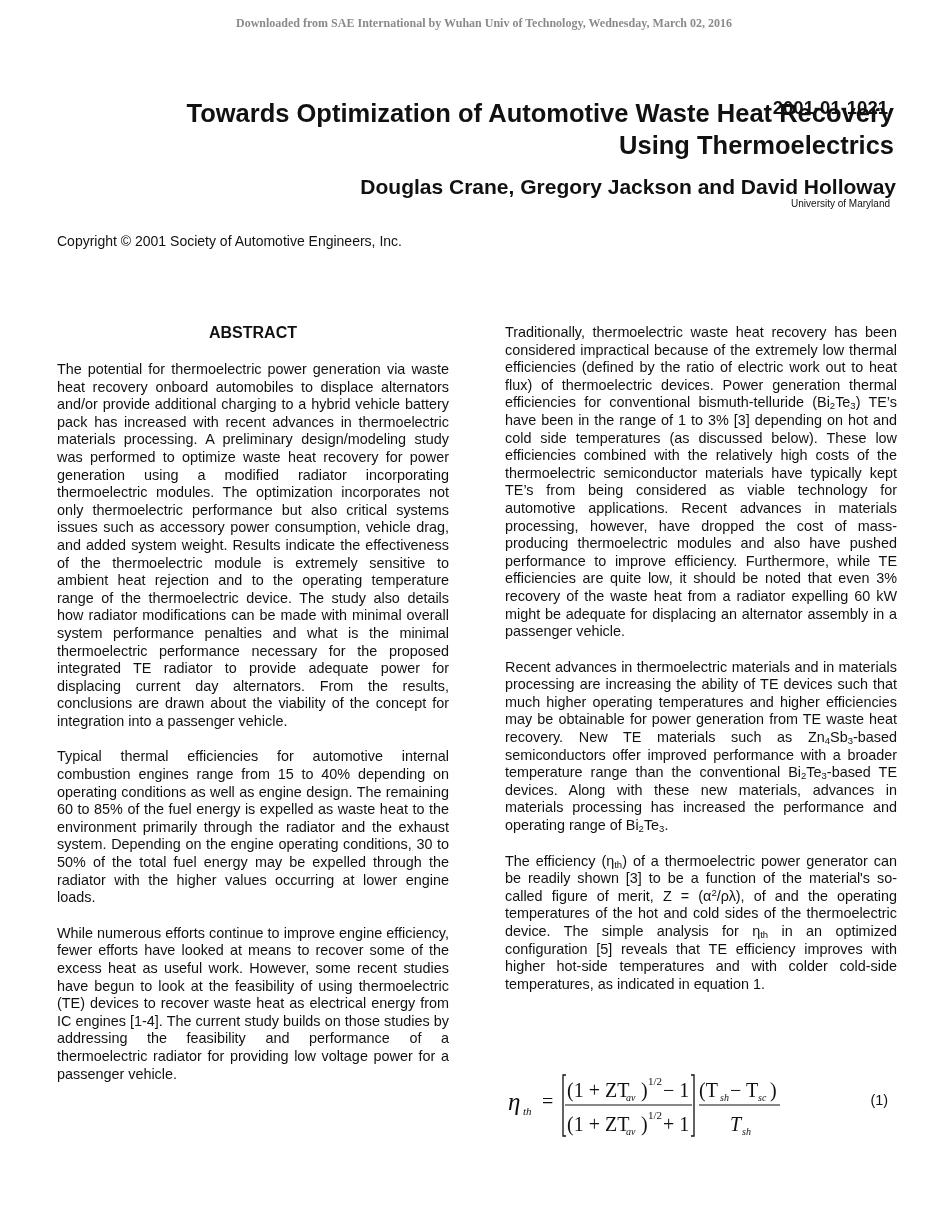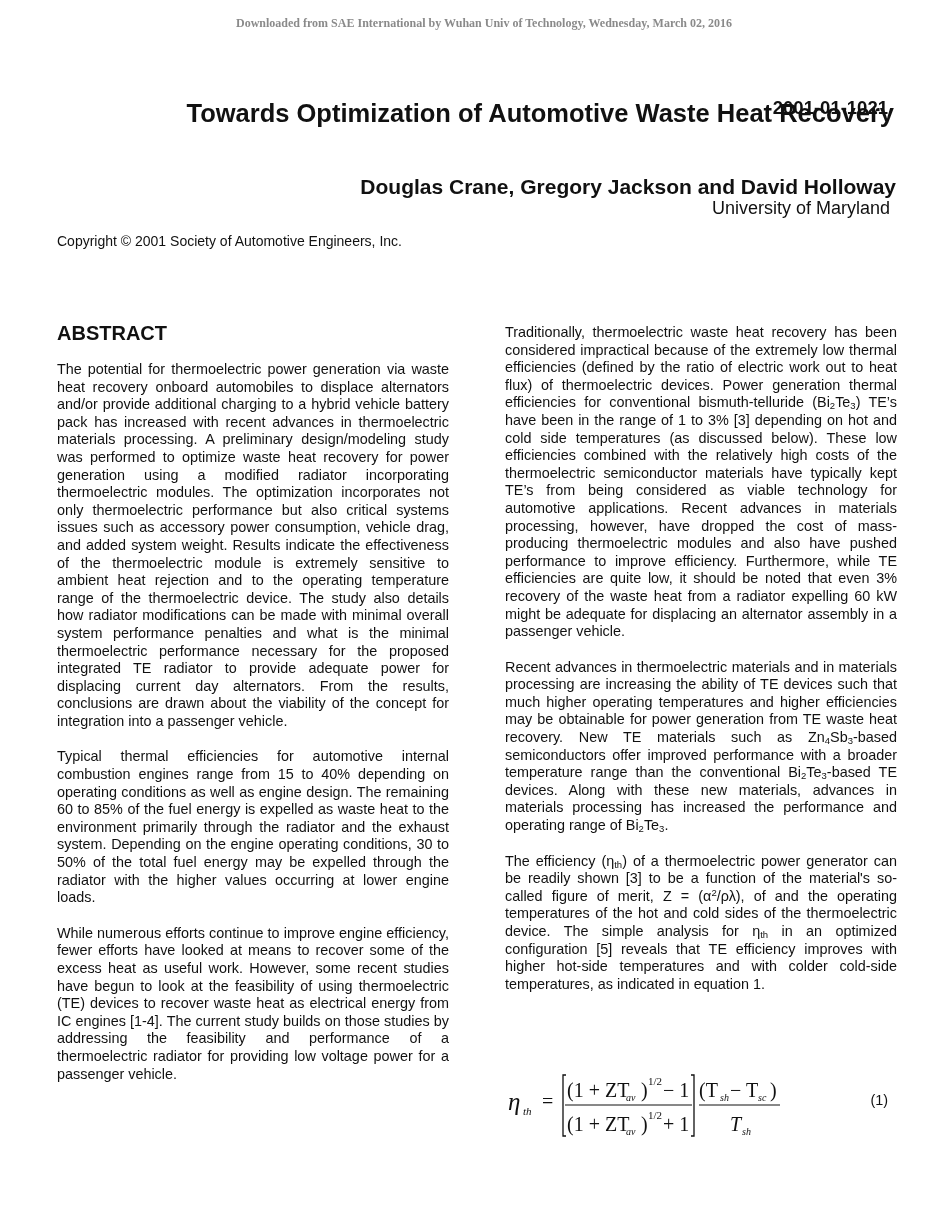--- a/index.html
+++ b/index.html
@@ -1,40 +1,41 @@
 <!DOCTYPE html>
 <html><head>
 <meta charset="utf-8">
 <style>
   html, body { margin: 0; padding: 0; background: #ffffff; }
   body { width: 952px; height: 1232px; position: relative; overflow: hidden; color: #111; font-family: "Liberation Sans", sans-serif; }
   .watermark { position: absolute; top: 16px; left: 0; width: 952px; text-align: center; font-family: "Liberation Serif", serif; font-weight: bold; font-size: 12px; color: #8a8a8a; padding-left: 8px; }
   .paper-id { position: absolute; top: 74px; right: 64px; font-weight: bold; font-size: 18.5px; margin-top: 23px; }
   .title { position: absolute; top: 97px; right: 58px; width: 820px; text-align: right; font-weight: bold; font-size: 25.5px; line-height: 32px; }
   .authors { position: absolute; top: 175px; right: 56px; font-weight: bold; font-size: 21px; }
-  .affil { position: absolute; top: 198px; right: 62px; font-size: 18px; }
+  .affil { position: absolute; top: 198px; right: 62px; font-size: 10px; }
   .copyright { position: absolute; top: 233px; left: 57px; font-size: 14px; }
   .col { position: absolute; width: 392px; font-size: 14.4px; line-height: 17.6px; }
   .col.left { left: 57px; top: 324px; }
   .col.right { left: 505px; top: 324px; }
-  .heading { font-weight: bold; font-size: 20px; margin: 0 0 19px 0; line-height: 18px; }
+  .heading { font-weight: bold; font-size: 16px; margin: 0 0 19px 0; line-height: 18px; text-align: center; }
   .para { text-align: justify; margin: 0 0 18px 0; }
   sub { font-size: 9.5px; vertical-align: -2px; line-height: 0; }
   sup { font-size: 9.5px; vertical-align: 5px; line-height: 0; }
   .equation { position: absolute; left: 508px; top: 1070px; width: 382px; height: 70px; }
   .eq-svg { position: absolute; left: 0; top: 0; }
   .eq-number { position: absolute; right: 2px; top: 22px; font-size: 14.4px; }
 </style>
 </head>
 <body>
 
 <div class="watermark">Downloaded from SAE International by Wuhan Univ of Technology, Wednesday, March 02, 2016</div>
 <div class="paper-id">2001-01-1021</div>
 <div class="title">
   <div>Towards Optimization of Automotive Waste Heat Recovery</div>
+  <div>Using Thermoelectrics</div>
 </div>
 <div class="authors">Douglas Crane, Gregory Jackson and David Holloway</div>
 <div class="affil">University of Maryland</div>
 <div class="copyright">Copyright © 2001 Society of Automotive Engineers, Inc.</div>
 
 <div class="col left">
   <div class="heading">ABSTRACT</div>
   <p class="para">The potential for thermoelectric power generation via waste heat recovery onboard automobiles to displace alternators and/or provide additional charging to a hybrid vehicle battery pack has increased with recent advances in thermoelectric materials processing.  A preliminary design/modeling study was performed to optimize waste heat recovery for power generation using a modified radiator incorporating thermoelectric modules.  The optimization incorporates not only thermoelectric performance but also critical systems issues such as accessory power consumption, vehicle drag, and added system weight.  Results indicate the effectiveness of the thermoelectric module is extremely sensitive to ambient heat rejection and to the operating temperature range of the thermoelectric device.  The study also details how radiator modifications can be made with minimal overall system performance penalties and what is the minimal thermoelectric performance necessary for the proposed integrated TE radiator to provide adequate power for displacing current day alternators.  From the results, conclusions are drawn about the viability of the concept for integration into a passenger vehicle.</p>
   <p class="para">Typical thermal efficiencies for automotive internal combustion engines range from 15 to 40% depending on operating conditions as well as engine design.  The remaining 60 to 85% of the fuel energy is expelled as waste heat to the environment primarily through the radiator and the exhaust system.  Depending on the engine operating conditions, 30 to 50% of the total fuel energy may be expelled through the radiator with the higher values occurring at lower engine loads.</p>
   <p class="para">While numerous efforts continue to improve engine efficiency, fewer efforts have looked at means to recover some of the excess heat as useful work.  However, some recent studies have begun to look at the feasibility of using thermoelectric (TE) devices to recover waste heat as electrical energy from IC engines [1-4].  The current study builds on those studies by addressing the feasibility and performance of a thermoelectric radiator for providing low voltage power for a passenger vehicle.</p>

